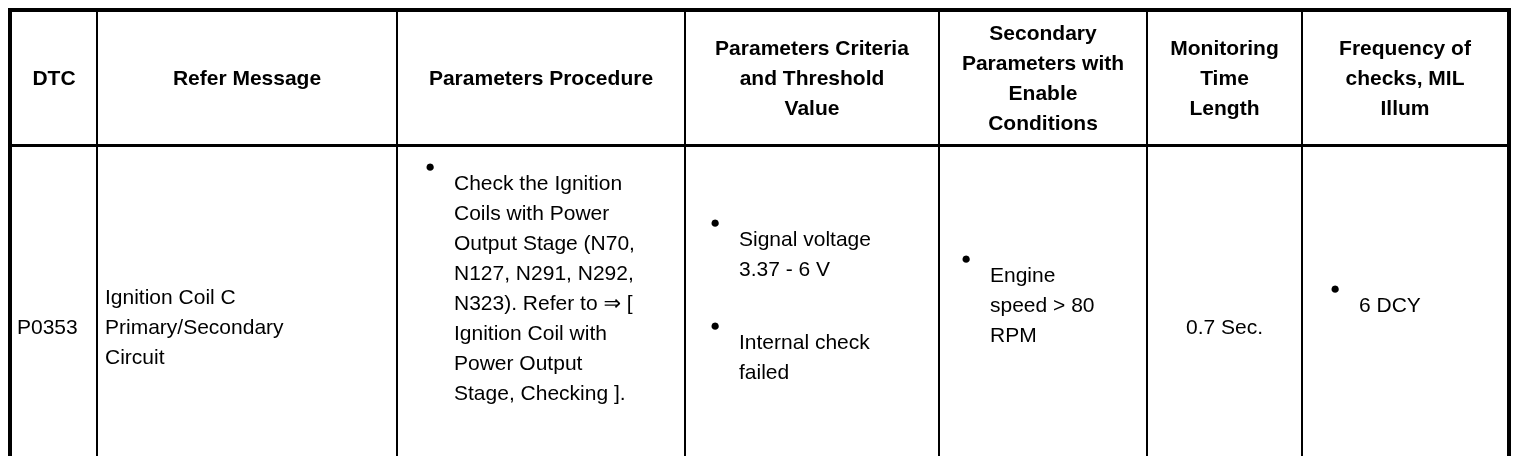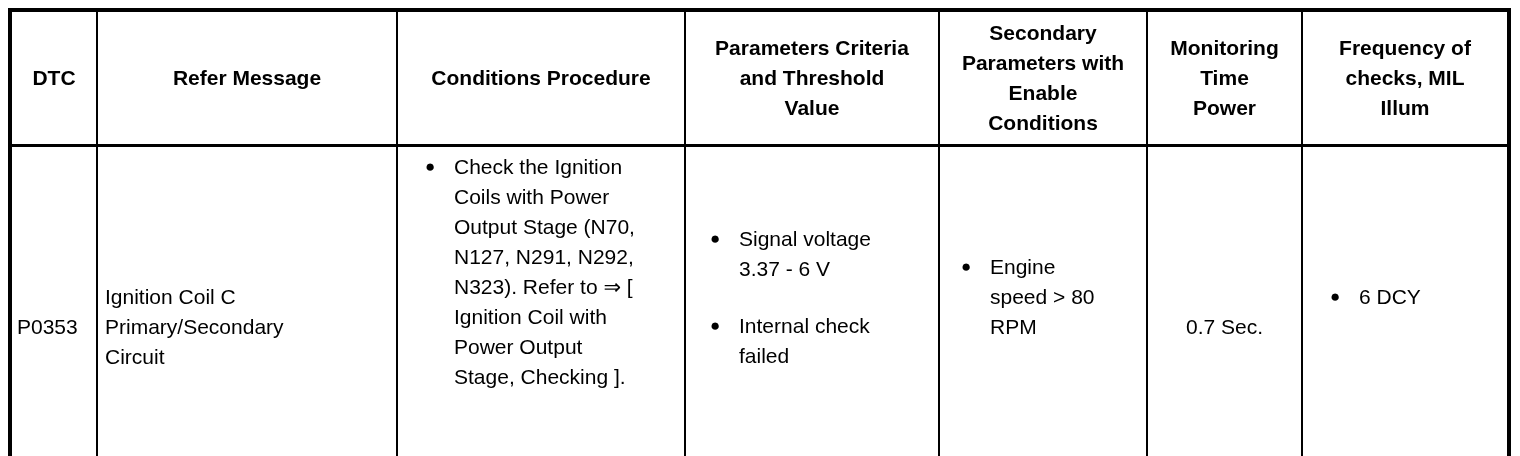--- a/index.html
+++ b/index.html
@@ -82,51 +82,52 @@
     margin-top: 27px;
   }
   .bullet {
     flex: 0 0 29px;
     width: 29px;
     font-size: 17px;
     line-height: 30px;
   }
   .bullet-text {
     flex: 1 1 auto;
+    margin-top: 16px;
   }
 </style>
 </head>
 <body>
 
 <div class="page">
   <table class="dtc-table">
     <colgroup>
       <col style="width:87px">
       <col style="width:300px">
       <col style="width:288px">
       <col style="width:254px">
       <col style="width:208px">
       <col style="width:155px">
       <col style="width:207px">
     </colgroup>
     <tbody>
         <tr class="header-row">
       <th class="pre">DTC</th>
       <th class="pre">Refer Message</th>
-      <th class="pre">Conditions Procedure</th>
+      <th class="pre">Parameters Procedure</th>
       <th class="pre">Parameters Criteria
 and Threshold
 Value</th>
       <th class="pre">Secondary
 Parameters with
 Enable
 Conditions</th>
       <th class="pre">Monitoring
 Time
-Power</th>
+Length</th>
       <th class="pre">Frequency of
 checks, MIL
 Illum</th>
     </tr>
     <tr class="body-row">
       <td class="cell-dtc">
         <span class="pre">P0353</span>
       </td>
       <td class="cell-error">
         <span class="pre">Ignition Coil C

